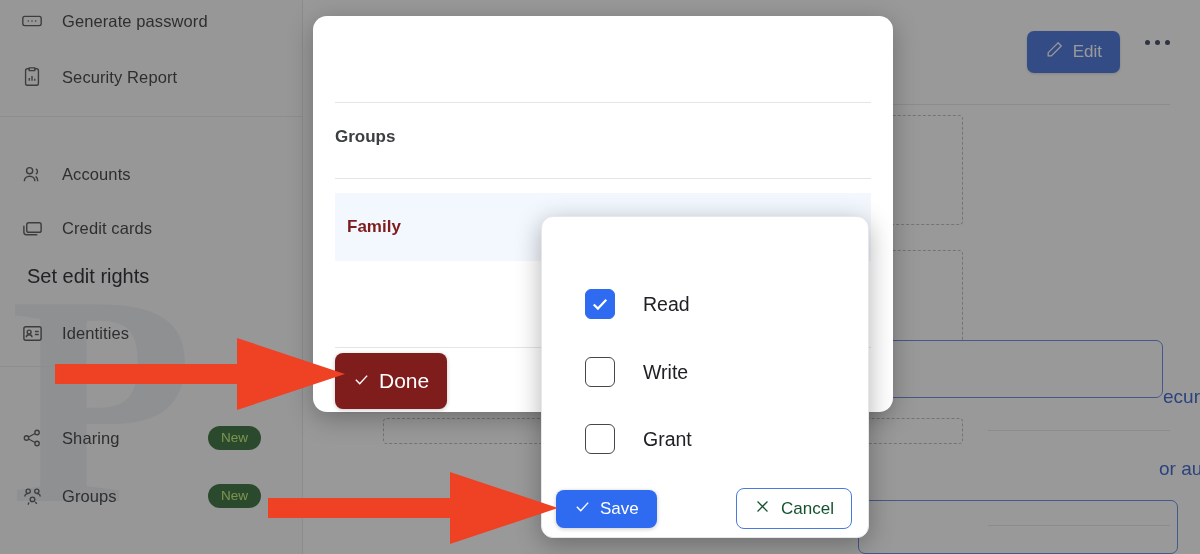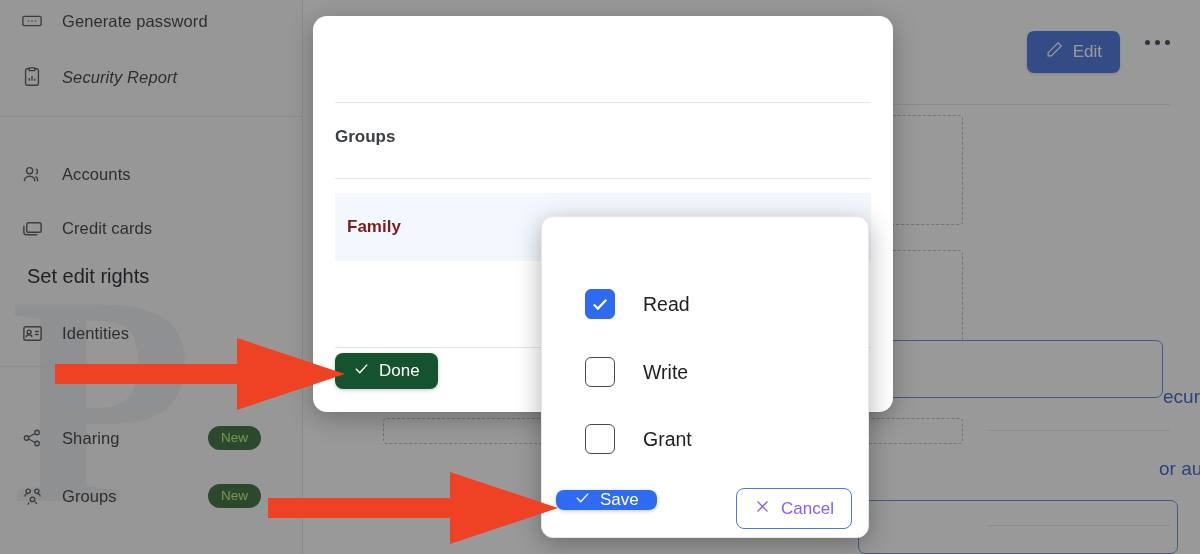--- a/index.html
+++ b/index.html
@@ -90,23 +90,23 @@
   .group-row {
     position: absolute; left: 22px; right: 22px; top: 177px; height: 68px;
     background: #f3f7fe; display: flex; align-items: center; padding: 0 12px;
     justify-content: space-between;
   }
   .group-name { font-size: 17px; color: #7f1d1d; font-weight: 700; }
   .group-chevron { color: #1a56db; display: flex; align-items: center; }
   .modal-hr3 { position: absolute; left: 22px; right: 22px; top: 331px; height: 1px; background: #e4e5e9; }
   .done-btn {
     position: absolute; left: 335px; top: 353px;
-    background: #14532d; color: #fff; border: none; border-radius: 8px;
-    height: 36px; padding: 0 18px; display: flex; align-items: center; gap: 9px;
-    font-size: 17px; font-family: inherit; cursor: pointer;
+    background: #7f1d1d; color: #fff; border: none; border-radius: 8px;
+    height: 56px; padding: 0 18px; display: flex; align-items: center; gap: 9px;
+    font-size: 21px; font-family: inherit; cursor: pointer;
     box-shadow: 0 1px 4px rgba(0,0,0,.22);
   }
 
   
   .popup {
     position: absolute; left: 541px; top: 216px; width: 328px; height: 322px;
     background: #fff; border-radius: 12px; box-shadow: 0 6px 26px rgba(0,0,0,.30);
     border: 1px solid #e6e7ea; overflow: hidden;
   }
   .popup-title { position: absolute; left: 27px; top: 237px; font-size: 20px; color: #202124; margin-top: 28px; }
@@ -114,27 +114,27 @@
   .cb {
     width: 30px; height: 30px; border-radius: 6px; flex: 0 0 30px;
     border: 1.6px solid #44474c; background: #fff;
     display: flex; align-items: center; justify-content: center;
   }
   .cb.checked { background: #2f6bf0; border-color: #2f6bf0; }
   .cb-label { font-size: 19.5px; color: #202124; }
   .save-btn {
     position: absolute; left: 556px; top: 490px;
     background: #2f6bf0; color: #fff; border: none; border-radius: 8px;
-    height: 20px; padding: 0 18px; display: flex; align-items: center; gap: 9px;
+    height: 38px; padding: 0 18px; display: flex; align-items: center; gap: 9px;
     font-size: 17px; font-family: inherit; cursor: pointer;
     box-shadow: 0 1px 4px rgba(0,0,0,.22);
   }
   .cancel-btn {
     position: absolute; left: 736px; top: 488px;
-    background: #fff; color: #8b5cf6; border: 1.4px solid #4a7ae0; border-radius: 8px;
+    background: #fff; color: #14532d; border: 1.4px solid #4a7ae0; border-radius: 8px;
     height: 41px; padding: 0 17px; display: flex; align-items: center; gap: 10px;
     font-size: 17px; font-family: inherit; cursor: pointer;
   }
 
   
   .arrow { position: absolute; }
 </style>
 </head>
 <body>
 
@@ -150,21 +150,21 @@
           <svg width="22" height="22" viewBox="0 0 24 24" fill="none" stroke="currentColor" stroke-width="1.5">
             <rect x="2" y="7" width="20" height="10" rx="2"></rect>
             <circle cx="8" cy="12" r="0.9" fill="currentColor" stroke="none"></circle>
             <circle cx="12" cy="12" r="0.9" fill="currentColor" stroke="none"></circle>
             <circle cx="16" cy="12" r="0.9" fill="currentColor" stroke="none"></circle>
           </svg>
         </span>
         <span class="nav-label">Generate password</span>
       </div>
 
-      <div class="nav-item" style="top:51px;font-style:italic;">
+      <div class="nav-item" style="top:51px;">
         <span class="nav-ico">
           <svg width="22" height="22" viewBox="0 0 24 24" fill="none" stroke="currentColor" stroke-width="1.5">
             <rect x="5" y="3" width="14" height="18" rx="2"></rect>
             <path d="M9 2h6v3H9z" fill="#fbfbfc"></path>
             <path d="M9 16v-3M12 16v-5M15 16v-2"></path>
           </svg>
         </span>
         <span class="nav-label">Security Report</span>
       </div>
 

